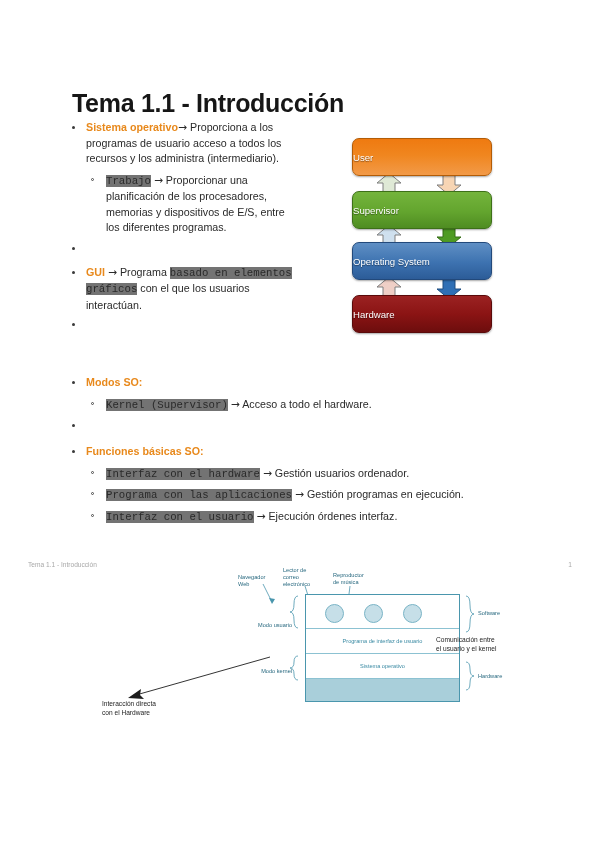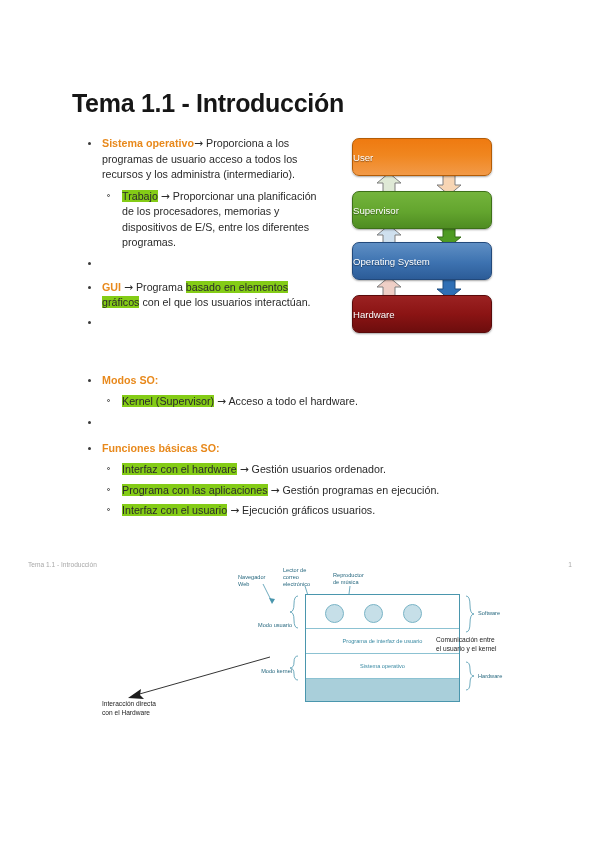--- a/index.html
+++ b/index.html
@@ -25,21 +25,21 @@
     color:#161616;
   }
 
   
   .content{
     position:absolute;
     left:68px; top:120px;
     width:470px;
   }
 
-  ul.lvl1{list-style:none;margin:16px;padding:0;}
+  ul.lvl1{list-style:none;margin:0;padding:0;}
   ul.lvl1 > li{
     position:relative;
     padding-left:18px;
     margin:0 0 4px 0;
     font-size:10.7px;
     line-height:15.5px;
     color:#2a2a2a;
   }
   ul.lvl1 > li::before{
     content:"";
@@ -63,21 +63,21 @@
     position:absolute;
     left:5px; top:5px;
     width:3.4px;height:3.4px;
     border:1px solid #4a4a4a;
     border-radius:50%;
     background:transparent;
     box-sizing:border-box;
   }
 
   .kw{color:#e8891c;font-weight:bold;}
-  .hl{background:#84cc16;}
+  .hl{background:#737373;font-family:Liberation Mono, monospace;}
   .arr{font-family:"DejaVu Sans",sans-serif;}
 
   .narrow{width:215px;}
 
   
   .stackdiag{
     position:absolute;
     left:348px; top:138px;
     width:148px; height:205px;
   }
@@ -218,21 +218,21 @@
       <li>
         <span class="kw">Funciones básicas SO:</span>
         <ul class="lvl2">
           <li>
             <span class="hl">Interfaz con el hardware</span> <span class="arr">→</span><span> Gestión usuarios ordenador.</span>
           </li>
           <li>
             <span class="hl">Programa con las aplicaciones</span> <span class="arr">→</span><span> Gestión programas en ejecución.</span>
           </li>
           <li>
-            <span class="hl">Interfaz con el usuario</span> <span class="arr">→</span><span> Ejecución gráficos usuarios.</span>
+            <span class="hl">Interfaz con el usuario</span> <span class="arr">→</span><span> Ejecución órdenes interfaz.</span>
           </li>
         </ul>
       </li>
 
     </ul>
   </div>
 
   <div class="stackdiag">
 
     <div class="sd-arrow" style="left:28px;top:34px;">

